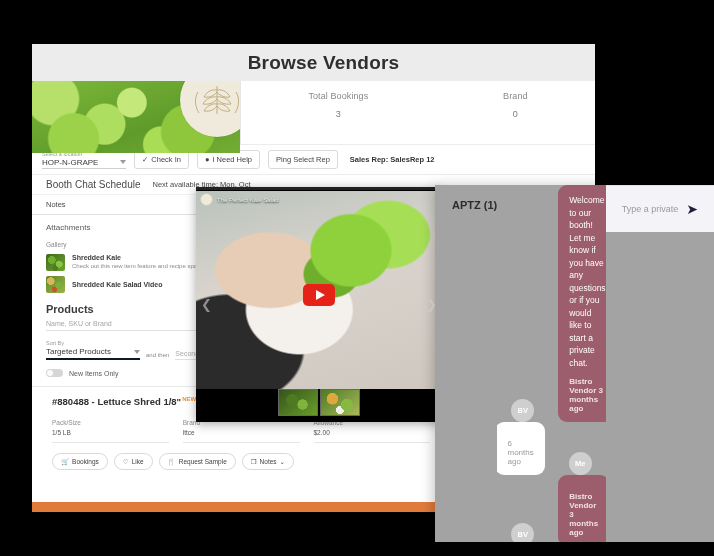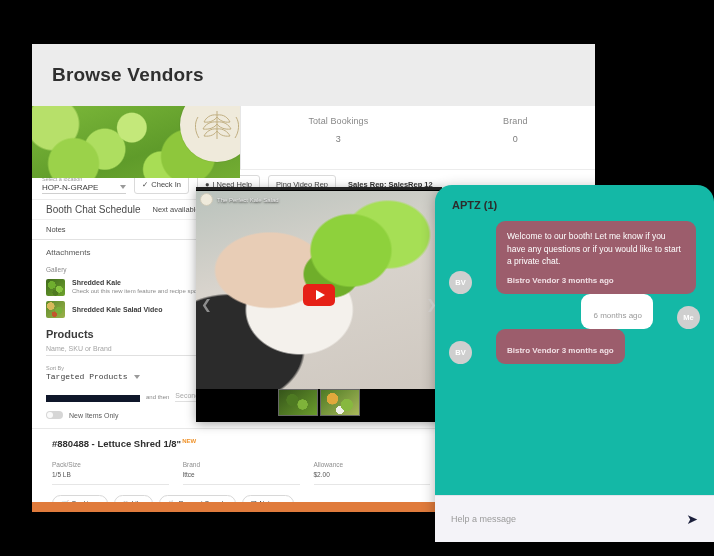--- a/index.html
+++ b/index.html
@@ -7,22 +7,22 @@
     width:714px;height:556px;background:#000;
     font-family:"Liberation Sans","DejaVu Sans",sans-serif;
     overflow:hidden;position:relative;
   }
   
   .window{
     position:absolute;left:32px;top:44px;width:563px;height:468px;
     background:#fff;overflow:hidden;
   }
   .win-header{
-    height:62px;background:#ececec;display:flex;align-items:center;
-    padding:0 0 0 20px;box-sizing:border-box;
+    height:37px;background:#ececec;display:flex;align-items:center;
+    padding:0 0 0 20px;box-sizing:border-box;justify-content:center;
   }
   .win-title{font-size:19px;font-weight:bold;color:#2f2f2f;letter-spacing:.2px;}
 
   
   .hero-wrap{display:flex;height:64px;}
   .hero{
     width:208px;height:72px;position:relative;overflow:hidden;
     background:
       radial-gradient(circle at 20% 80%, #9bd24a 0 14%, transparent 15%),
       radial-gradient(circle at 48% 30%, #c4e87a 0 12%, transparent 13%),
@@ -105,21 +105,21 @@
 
   
   .prod-head{font-size:11px;font-weight:bold;color:#3b3b3b;padding:10px 14px 0 14px;}
   .prod-search{
     margin:5px 14px 0 14px;border-bottom:1px solid #e0e0e0;padding-bottom:3px;
     font-size:7px;color:#a5a5a5;
   }
   .sortrow{display:flex;align-items:flex-end;gap:6px;padding:9px 14px 0 14px;}
   .sortby{width:94px;}
   .sortby .lbl{font-size:5.5px;color:#9a9a9a;line-height:7px;}
-  .sortby .row{display:flex;align-items:center;justify-content:space-between;border-bottom:7px solid #0f172a;padding-bottom:14px;font-family:Liberation Mono, monospace;}
+  .sortby .row{display:flex;align-items:center;justify-content:space-between;border-bottom:2px solid #0f172a;padding-bottom:2px;}
   .sortby .val{font-size:8px;color:#3a3a3a;}
   .andthen{font-size:6px;color:#8a8a8a;padding-bottom:2px;}
   .sec-sort{flex:1;border-bottom:1px solid #e0e0e0;font-size:7px;color:#a9a9a9;padding-bottom:2px;}
   .togglerow{display:flex;align-items:center;gap:6px;padding:9px 14px 0 14px;}
   .toggle{width:17px;height:8px;border-radius:5px;background:#d6d6d6;position:relative;}
   .toggle:after{content:"";position:absolute;left:1px;top:1px;width:6px;height:6px;border-radius:50%;background:#fafafa;}
   .toggle-lbl{font-size:7px;color:#5a5a5a;}
   .prod-divider{border-top:1px solid #e8e8e8;margin:9px 0 0 0;}
   .prod-name{font-size:9.5px;font-weight:bold;color:#2f2f2f;padding:9px 0 0 20px;}
   .newbadge{font-size:6px;color:#f0932b;font-weight:bold;vertical-align:super;margin-left:1px;}
@@ -173,22 +173,22 @@
       linear-gradient(140deg,#35541a,#6a9c2c);}
   .vthumb.b{background:
       radial-gradient(circle at 30% 35%,#e0a83c 0 18%,transparent 19%),
       radial-gradient(circle at 68% 60%,#87b83f 0 20%,transparent 21%),
       radial-gradient(circle at 50% 80%,#f0f0e8 0 14%,transparent 15%),
       linear-gradient(140deg,#4d7a24,#a9b85a);}
 
   
   .chat{
     position:absolute;left:435px;top:185px;width:279px;height:357px;
-    background:#14b8a6;box-shadow:0 3px 14px rgba(0,0,0,.3);
-    display:flex;flex-direction:column;border-radius:17px;
+    background:#a3a3a3;box-shadow:0 3px 14px rgba(0,0,0,.3);
+    display:flex;flex-direction:row;
   }
   .chat-title{font-size:11px;font-weight:bold;color:#2c2c2c;padding:14px 0 10px 17px;}
   .chat-body{flex:1;padding:0 14px;overflow:hidden;}
   .msg{display:flex;gap:24px;margin-bottom:0;align-items:flex-end;}
   .msg.me{justify-content:flex-end;}
   .av{
     width:23px;height:23px;border-radius:50%;background:#cfcfcf;flex:none;
     display:flex;align-items:center;justify-content:center;
     font-size:7.5px;color:#fff;font-weight:bold;
   }
@@ -255,21 +255,21 @@
     </div>
     <div class="btn-o">
       <span>✓</span>
       <span>Check In</span>
     </div>
     <div class="btn-o">
       <span>●</span>
       <span>I Need Help</span>
     </div>
     <div class="btn-o">
-      <span>Ping Video Rep</span>
+      <span>Ping Select Rep</span>
     </div>
     <div class="salesrep">Sales Rep: SalesRep 12</div>
   </div>
 
   <div class="sched">
     <div class="sched-l">Booth Chat Schedule</div>
     <div class="sched-r">Next available time: Mon, Oct</div>
   </div>
   <div class="notes-row">
     <span>Notes</span>
@@ -400,16 +400,16 @@
     <div class="msg">
       <div class="av">BV</div>
       <div class="bub them">
         <div class="meta">Bistro Vendor  3 months ago</div>
       </div>
     </div>
 
   </div>
 
   <div class="chat-input">
-    <div class="ph">Help a message</div>
+    <div class="ph">Type a private</div>
     <div class="send">➤</div>
   </div>
 </div>
 
 </body></html>

